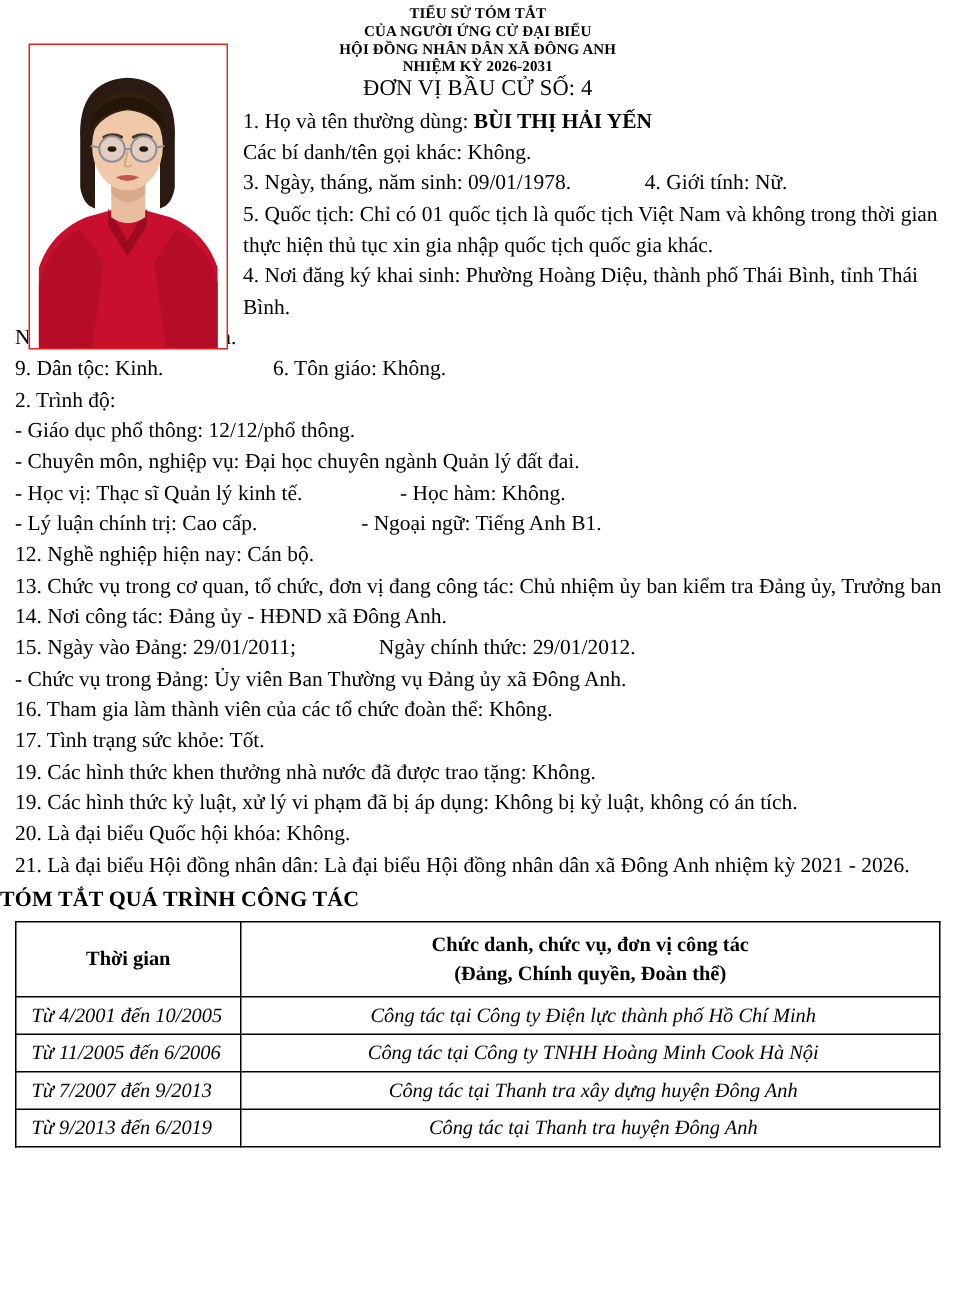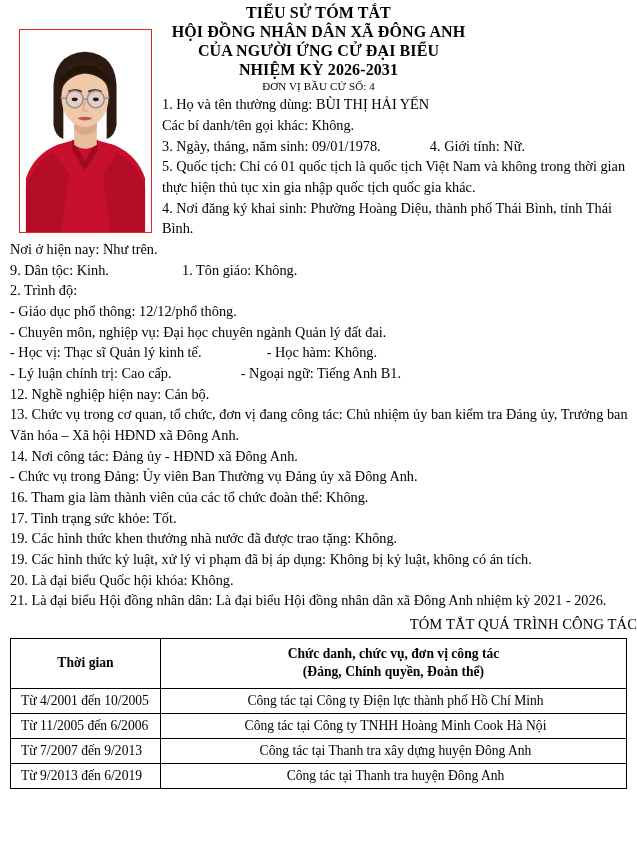--- a/index.html
+++ b/index.html
@@ -17,25 +17,25 @@
   }
 
   
   .doc-header {
     text-align: center;
     padding-top: 4px;
     line-height: 1.18;
   }
   .doc-header .ttl {
     font-weight: bold;
-    font-size: 16px;
+    font-size: 10px;
     letter-spacing: 0.1px;
   }
   .doc-header .subttl {
-    font-size: 11px;
+    font-size: 15px;
     letter-spacing: 0.1px;
   }
 
   
   .photo-frame {
     position: absolute;
     left: 19px;
     top: 29px;
     width: 133px;
     height: 204px;
@@ -53,31 +53,31 @@
   }
   .indented-block {
     margin-left: 162px;
     margin-top: 2px;
   }
   .full-block {
     margin-left: 10px;
     margin-right: 8px;
   }
   .line { white-space: normal; }
-  .line b { font-weight: normal; }
+  .line b { font-weight: bold; }
   .gap-1 { display: inline-block; width: 42px; }
   .gap-2 { display: inline-block; width: 66px; }
   .gap-3 { display: inline-block; width: 58px; }
   .gap-4 { display: inline-block; width: 62px; }
   .gap-5 { display: inline-block; width: 48px; }
 
   
   .section-title {
-    text-align: right;
-    font-weight: normal;
+    text-align: left;
+    font-weight: bold;
     font-size: 14.6px;
     margin-top: 5px;
     margin-bottom: 5px;
     letter-spacing: 0.1px;
   }
 
   
   table.career {
     border-collapse: collapse;
     width: 617px;
@@ -101,29 +101,29 @@
   table.career .col-time { width: 150px; }
   table.career td.time-cell {
     text-align: left;
     padding-left: 10px;
     white-space: nowrap;
   }
   table.career td.role-cell {
     text-align: center;
     padding-left: 10px;
   }
-  table.career tbody tr { height: 24px; }
+  table.career tbody tr { height: 24px; font-style: italic; }
 </style>
 </head>
 <body>
 
 <div class="doc-header">
   <div class="ttl">TIỂU SỬ TÓM TẮT</div>
+  <div class="ttl">CỦA NGƯỜI ỨNG CỬ ĐẠI BIỂU</div>
   <div class="ttl">HỘI ĐỒNG NHÂN DÂN XÃ ĐÔNG ANH</div>
-  <div class="ttl">CỦA NGƯỜI ỨNG CỬ ĐẠI BIỂU</div>
   <div class="ttl">NHIỆM KỲ 2026-2031</div>
   <div class="subttl">ĐƠN VỊ BẦU CỬ SỐ: 4</div>
 </div>
 
 <div class="photo-frame">
   <svg viewBox="0 0 133 204" preserveAspectRatio="none">
     <rect x="0" y="0" width="133" height="204" fill="#ffffff"></rect>
 
     <path d="M 6 204 L 6 150 Q 14 126 38 116 L 66 108 L 95 116 Q 119 126 127 150 L 127 204 Z" fill="#c8102e"></path>
     <path d="M 6 204 L 6 160 Q 12 136 34 124 L 50 146 L 42 204 Z" fill="#b50d27"></path>
@@ -173,39 +173,43 @@
   <div class="line">5. Quốc tịch: Chỉ có 01 quốc tịch là quốc tịch Việt Nam và không trong thời gian</div>
   <div class="line">thực hiện thủ tục xin gia nhập quốc tịch quốc gia khác.</div>
   <div class="line">4. Nơi đăng ký khai sinh: Phường Hoàng Diệu, thành phố Thái Bình, tỉnh Thái Bình.</div>
 </div>
 
 <div class="body-text full-block">
   <div class="line">Nơi ở hiện nay: Như trên.</div>
   <div class="line">
     <span>9. Dân tộc: Kinh.</span>
     <span class="gap-2"></span>
-    <span>1. Tôn giáo: Không.</span>
+    <span>6. Tôn giáo: Không.</span>
   </div>
   <div class="line">2. Trình độ:</div>
   <div class="line">- Giáo dục phổ thông: 12/12/phổ thông.</div>
   <div class="line">- Chuyên môn, nghiệp vụ: Đại học chuyên ngành Quản lý đất đai.</div>
   <div class="line">
     <span>- Học vị: Thạc sĩ Quản lý kinh tế.</span>
     <span class="gap-3"></span>
     <span>- Học hàm: Không.</span>
   </div>
   <div class="line">
     <span>- Lý luận chính trị: Cao cấp.</span>
     <span class="gap-4"></span>
     <span>- Ngoại ngữ: Tiếng Anh B1.</span>
   </div>
   <div class="line">12. Nghề nghiệp hiện nay: Cán bộ.</div>
   <div class="line">13. Chức vụ trong cơ quan, tổ chức, đơn vị đang công tác: Chủ nhiệm ủy ban kiểm tra Đảng ủy, Trưởng ban</div>
-  <div class="line">Văn hóa – Xã hội HĐND xã Đông Anh.</div>
   <div class="line">14. Nơi công tác: Đảng ủy - HĐND xã Đông Anh.</div>
+  <div class="line">
+    <span>15. Ngày vào Đảng: 29/01/2011;</span>
+    <span class="gap-5"></span>
+    <span>Ngày chính thức: 29/01/2012.</span>
+  </div>
   <div class="line">- Chức vụ trong Đảng: Ủy viên Ban Thường vụ Đảng ủy xã Đông Anh.</div>
   <div class="line">16. Tham gia làm thành viên của các tổ chức đoàn thể: Không.</div>
   <div class="line">17. Tình trạng sức khỏe: Tốt.</div>
   <div class="line">19. Các hình thức khen thưởng nhà nước đã được trao tặng: Không.</div>
   <div class="line">19. Các hình thức kỷ luật, xử lý vi phạm đã bị áp dụng: Không bị kỷ luật, không có án tích.</div>
   <div class="line">20. Là đại biểu Quốc hội khóa: Không.</div>
   <div class="line">21. Là đại biểu Hội đồng nhân dân: Là đại biểu Hội đồng nhân dân xã Đông Anh nhiệm kỳ 2021 - 2026.</div>
 </div>
 
 <div class="section-title">TÓM TẮT QUÁ TRÌNH CÔNG TÁC</div>

